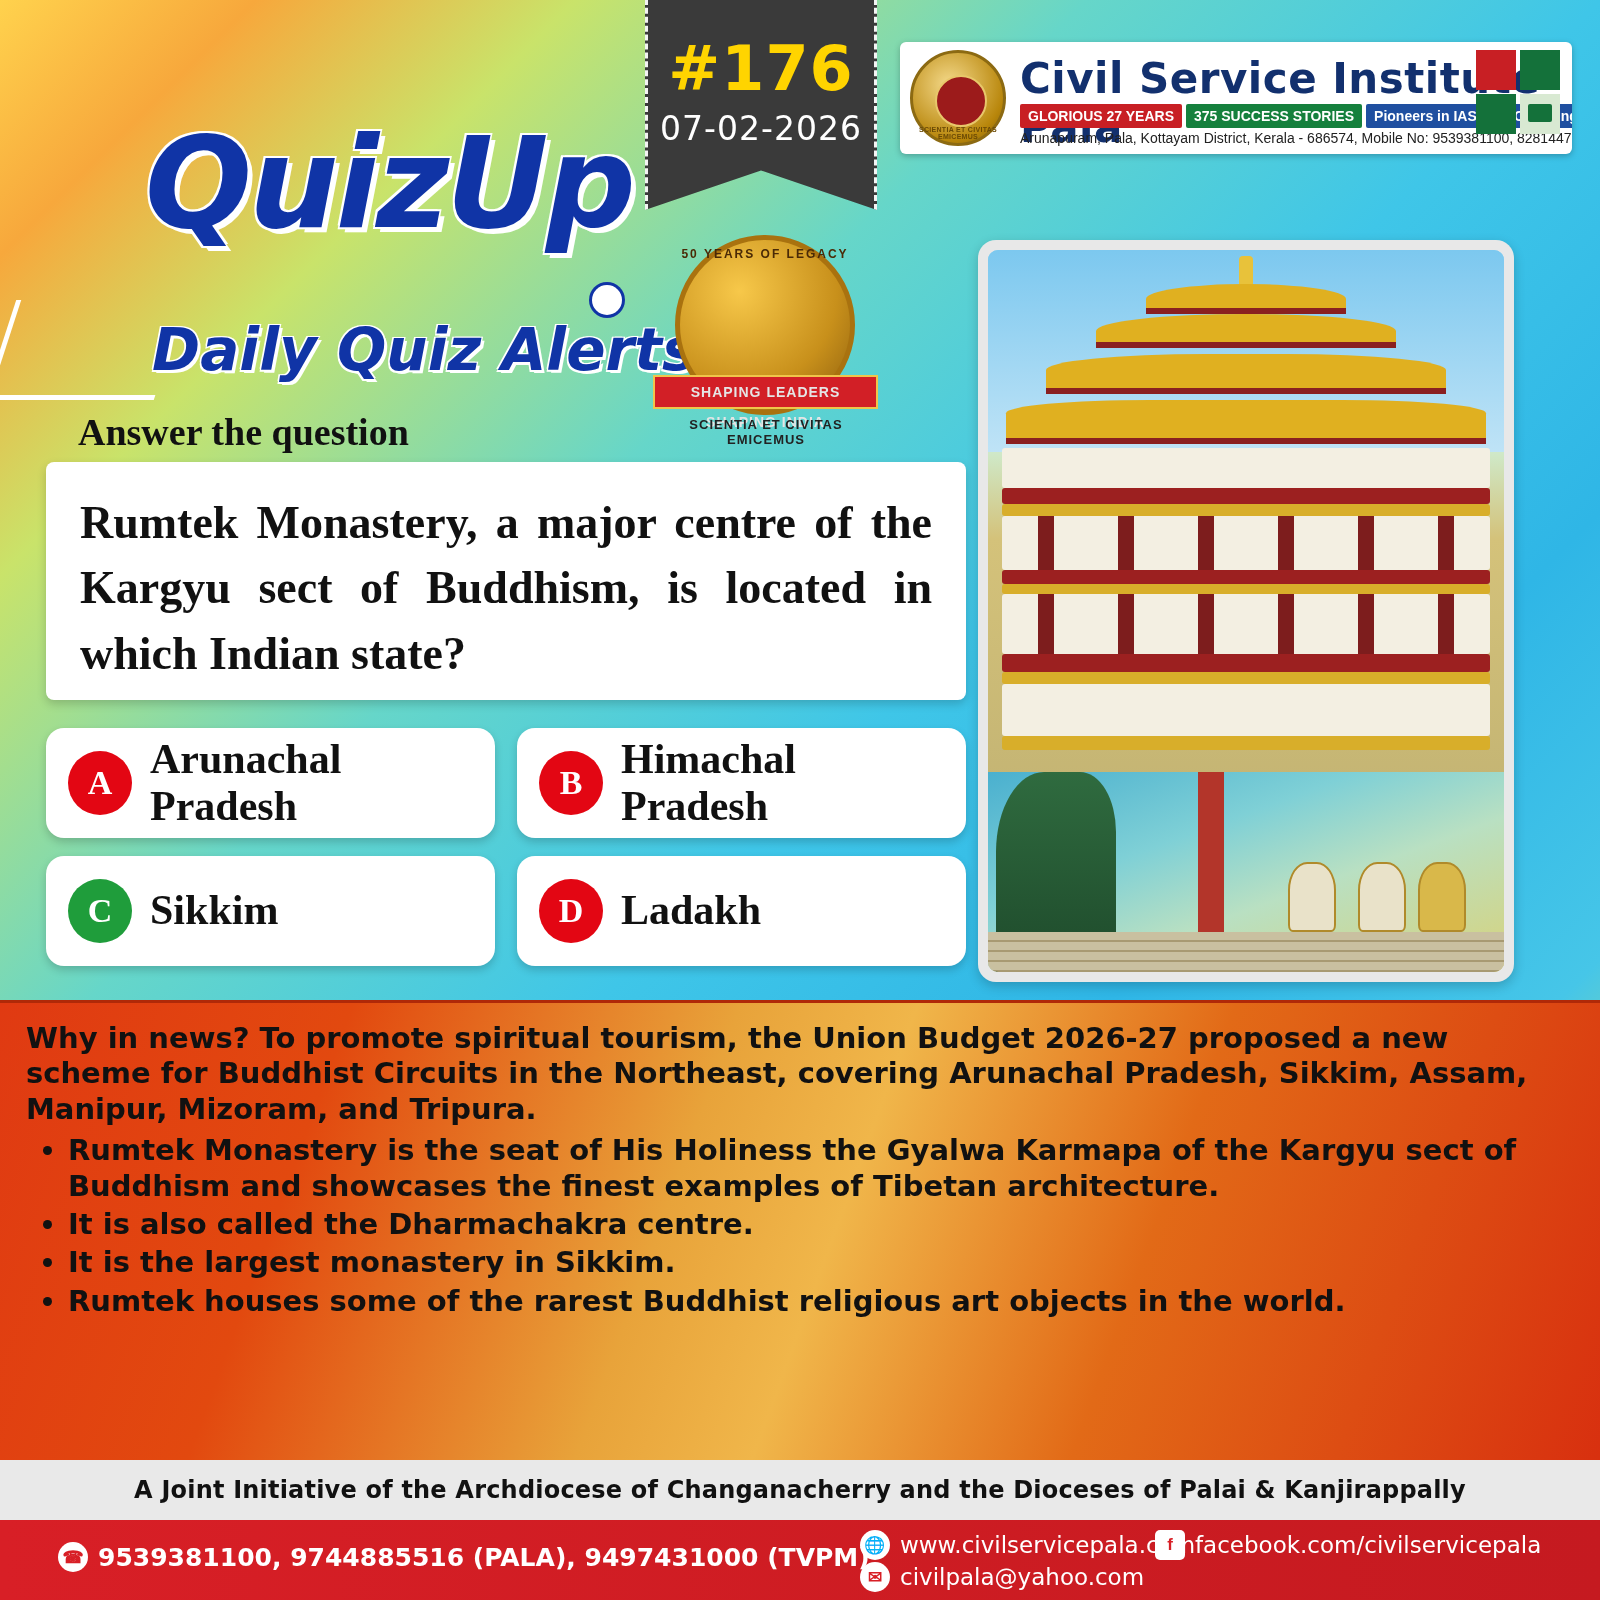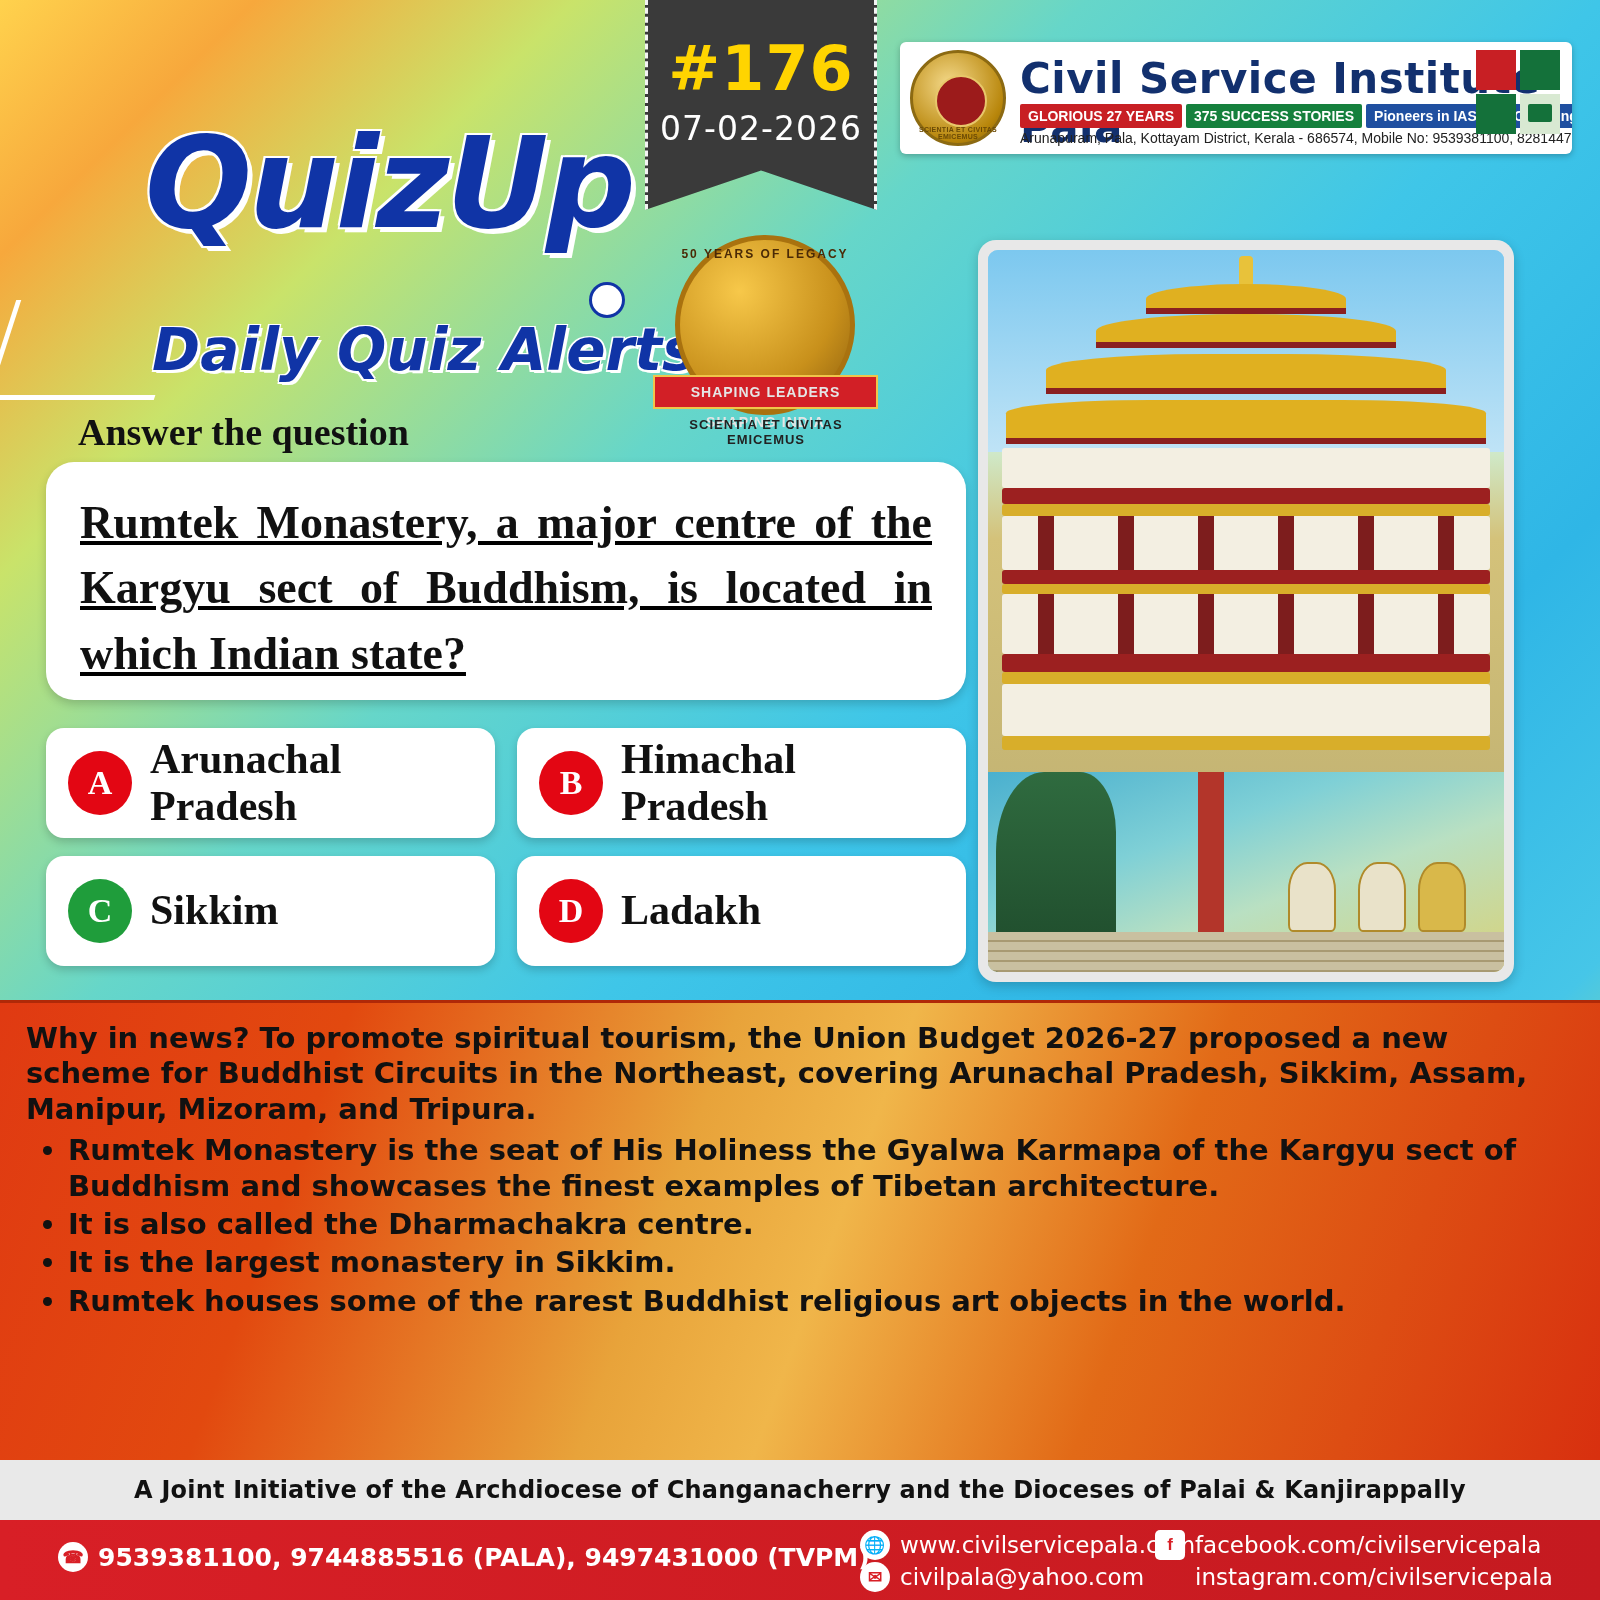--- a/index.html
+++ b/index.html
@@ -145,24 +145,23 @@
   .csi-flag .sq { position: absolute; width: 40px; height: 40px; }
   .csi-flag .r1 { left: 0; top: 0; background: #c81f24; }
   .csi-flag .g1 { left: 44px; top: 0; background: #14713a; }
   .csi-flag .g2 { left: 0; top: 44px; background: #14713a; }
   .csi-flag .w1 { left: 44px; top: 44px; background: #d8e9d2; }
   .csi-flag .book { position:absolute; left:52px; top:54px; width:24px; height:18px; background:#14713a; border-radius:2px;}
 
   
   .qcard {
     position: absolute; left: 46px; top: 462px; width: 920px; height: 238px;
-    background: #ffffff; border-radius: 28px;
+    background: #ffffff; border-radius: 8px;
     box-shadow: 0 4px 10px rgba(0,0,0,.18);
     padding: 28px 34px;
-    text-decoration: underline;
   }
   .qtext {
     font-family: "Liberation Serif", serif;
     font-size: 46px; line-height: 1.42; color: #111;
     font-weight: bold; text-align: justify;
   }
 
   
   .opts { position: absolute; left: 46px; top: 728px; width: 920px; }
   .opt-row { display: flex; gap: 22px; margin-bottom: 18px; }
@@ -427,20 +426,16 @@
       <div class="line">
         <span class="ficon">✉</span>
         <span class="txt">civilpala@yahoo.com</span>
       </div>
     </div>
     <div class="f-soc">
       <div class="line">
         <span class="fsq">f</span>
         <span class="txt">facebook.com/civilservicepala</span>
       </div>
-      <div class="line">
-        <span class="fsq" style="background:transparent;"></span>
-        <span class="txt">instagram.com/civilservicepala</span>
-      </div>
     </div>
   </div>
 
 </div>
 
 </body></html>

